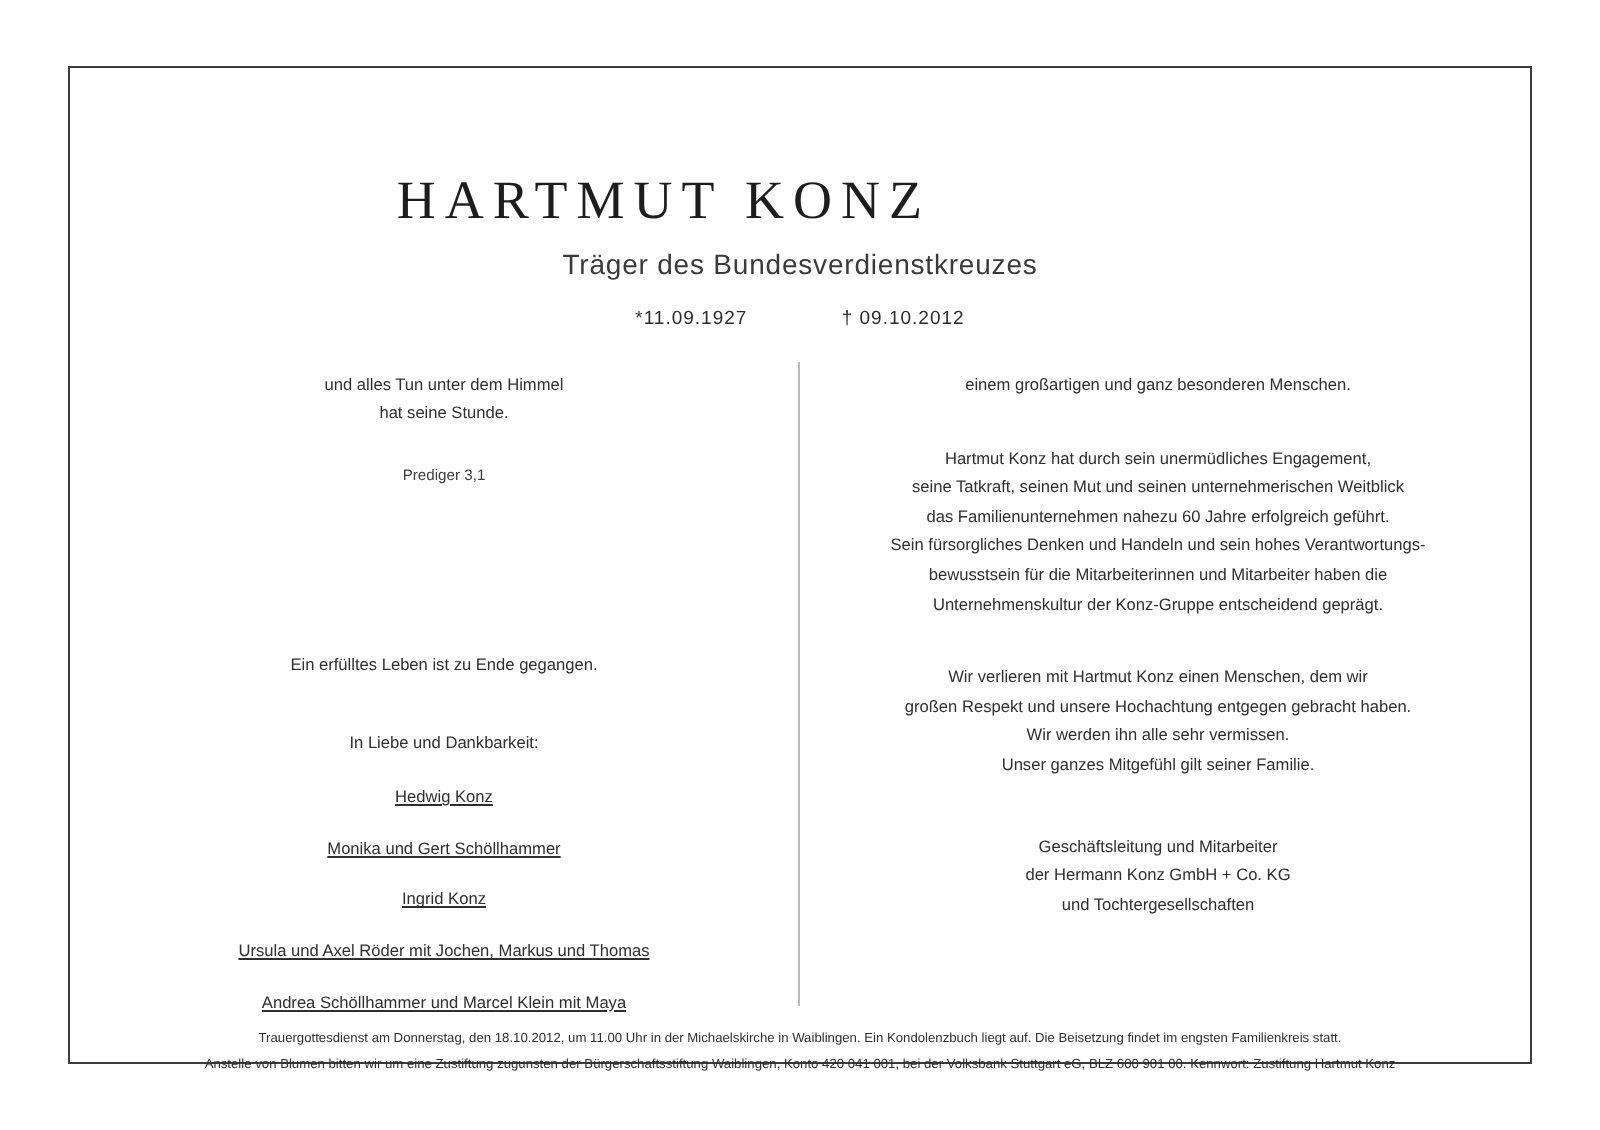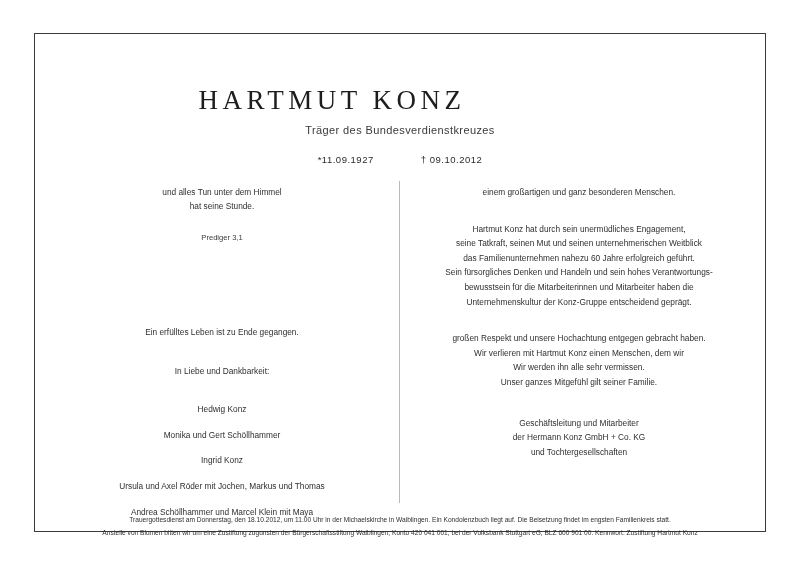--- a/index.html
+++ b/index.html
@@ -50,21 +50,21 @@
     letter-spacing: 4.5px;
     color: #1d1d1d;
     font-weight: 400;
   }
   .subtitle {
     position: absolute;
     top: 91px;
     left: 0;
     width: 732px;
     text-align: center;
-    font-size: 11px;
+    font-size: 14px;
     letter-spacing: 0.4px;
     color: #3a3a3a;
   }
   .dates {
     position: absolute;
     top: 121px;
     left: 0;
     width: 732px;
     text-align: center;
     font-size: 9.5px;
@@ -109,21 +109,22 @@
     font-size: 7.6px;
     color: #3c3c3c;
   }
   .left-mid {
     margin-top: 79px;
   }
   .left-thanks {
     margin-top: 25px;
   }
   .family {
-    margin-top: 24px;
+    margin-top: 13px;
+    text-decoration: underline;
   }
   .family .fline {
     display: block;
     margin-bottom: 11.5px;
   }
   .para {
     margin: 0 0 0 0;
   }
   .para + .para {
     margin-top: 22px;
@@ -190,22 +191,22 @@
       </div>
       <div class="para">
         <span class="pline">Hartmut Konz hat durch sein unermüdliches Engagement,</span>
         <span class="pline">seine Tatkraft, seinen Mut und seinen unternehmerischen Weitblick</span>
         <span class="pline">das Familienunternehmen nahezu 60 Jahre erfolgreich geführt.</span>
         <span class="pline">Sein fürsorgliches Denken und Handeln und sein hohes Verantwortungs-</span>
         <span class="pline">bewusstsein für die Mitarbeiterinnen und Mitarbeiter haben die</span>
         <span class="pline">Unternehmenskultur der Konz-Gruppe entscheidend geprägt.</span>
       </div>
       <div class="para">
+        <span class="pline">Wir verlieren mit Hartmut Konz einen Menschen, dem wir</span>
         <span class="pline">großen Respekt und unsere Hochachtung entgegen gebracht haben.</span>
-        <span class="pline">Wir verlieren mit Hartmut Konz einen Menschen, dem wir</span>
         <span class="pline">Wir werden ihn alle sehr vermissen.</span>
         <span class="pline">Unser ganzes Mitgefühl gilt seiner Familie.</span>
       </div>
 
       <div class="signature">
         <span class="sline">Geschäftsleitung und Mitarbeiter</span>
         <span class="sline">der Hermann Konz GmbH + Co. KG</span>
         <span class="sline">und Tochtergesellschaften</span>
       </div>
     </div>

